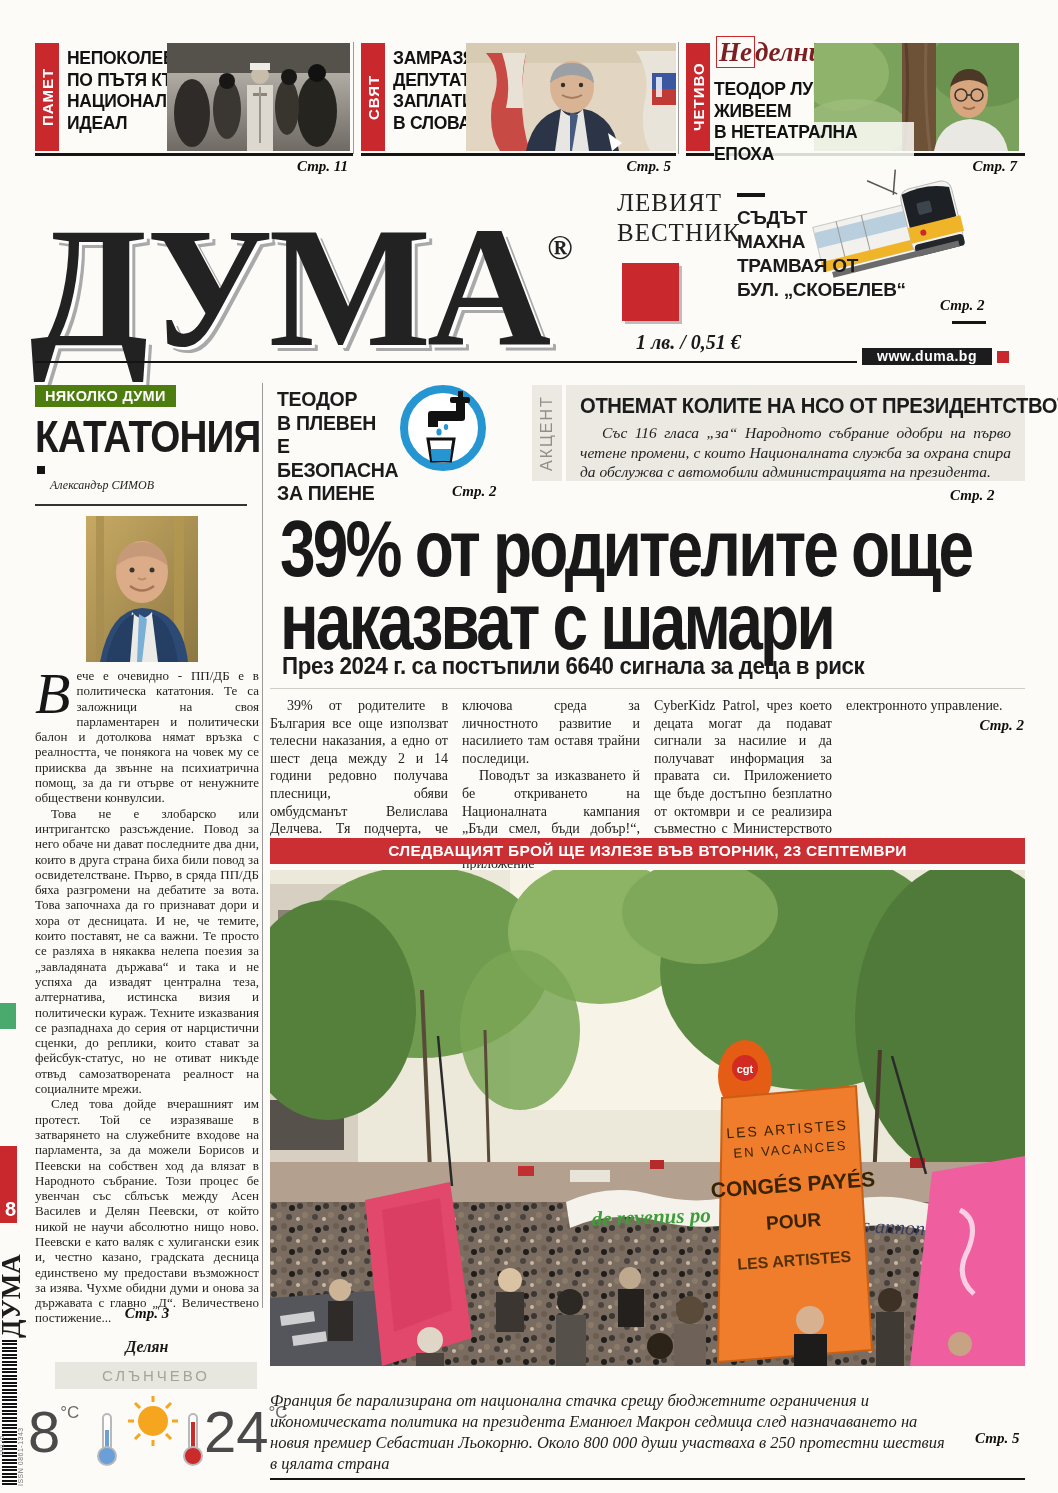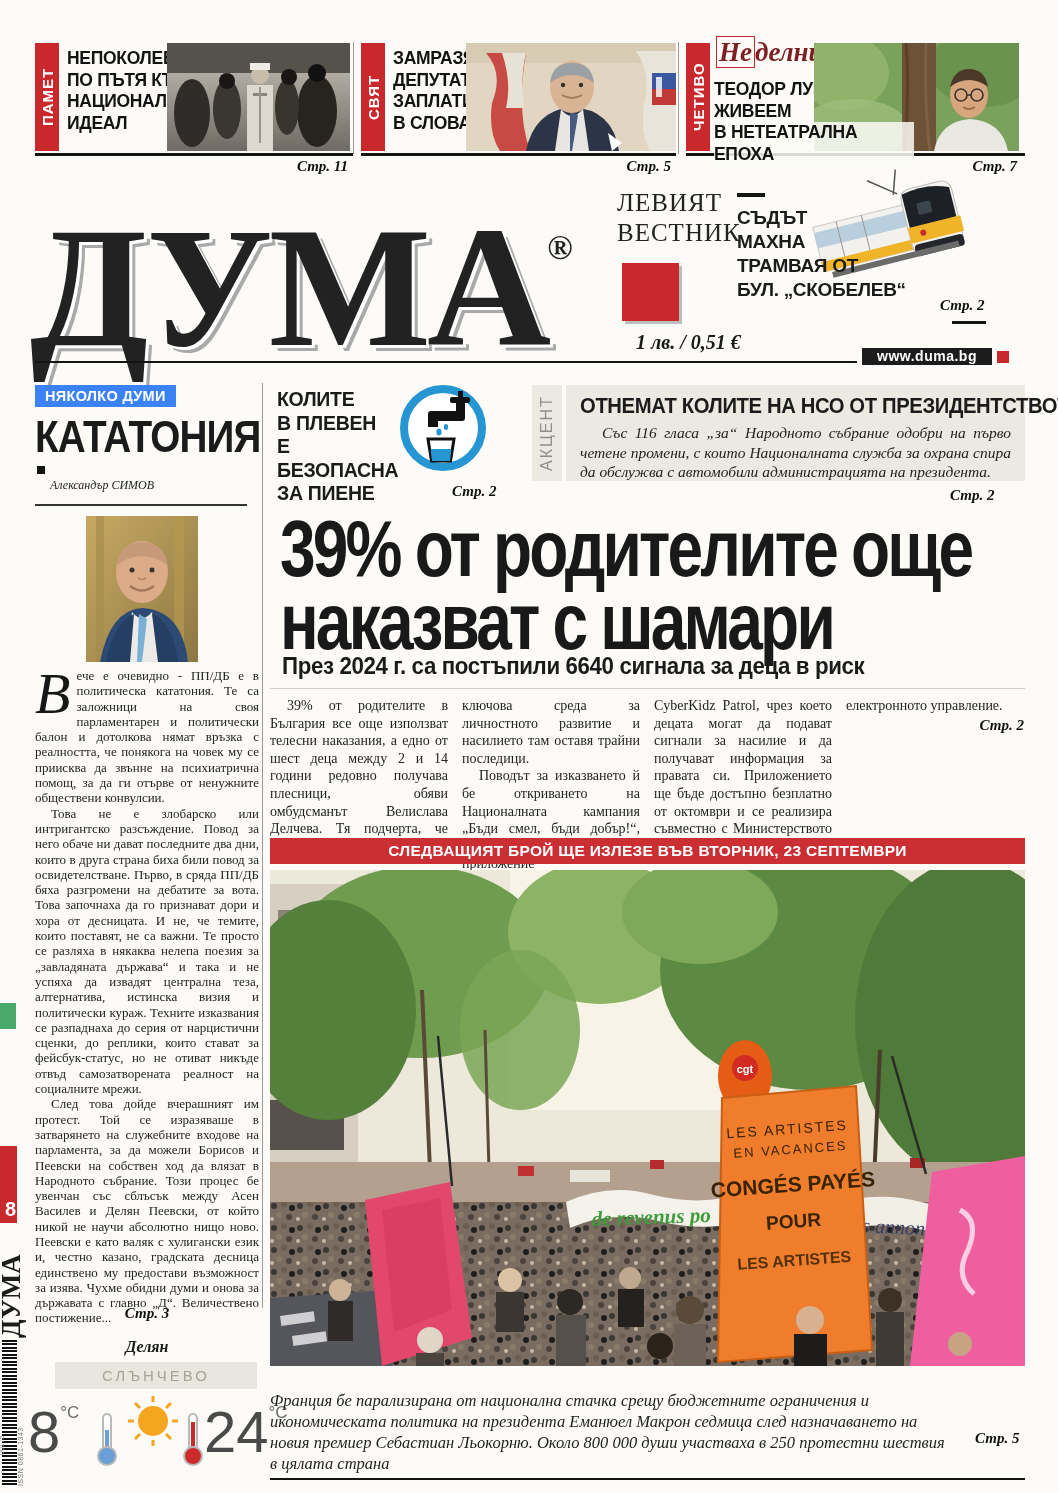--- a/index.html
+++ b/index.html
@@ -170,21 +170,21 @@
       <rect x="14" y="86" width="130" height="6" fill="#6b6b6b"></rect>
     </g>
   </svg>
   <div class="abs pageref" style="left:940px;top:297px">Стр. 2</div>
   <div class="abs rule" style="left:952px;top:321px;width:34px;height:3px"></div>
 
   <div class="abs rule" style="left:35px;top:361px;width:822px;height:2px"></div>
   <div class="abs" style="left:862px;top:348px;width:130px;height:17px;background:#1c1c1c;color:#fff;font-weight:700;font-size:14px;text-align:center;line-height:17px;letter-spacing:.5px">www.duma.bg</div>
   <div class="abs" style="left:997px;top:351px;width:12px;height:12px;background:#c9282d"></div>
 
-  <div class="abs" style="left:35px;top:385px;background:#3b82f6;color:#fff;font-weight:700;font-size:14.5px;padding:3px 10px;letter-spacing:.3px">НЯКОЛКО ДУМИ</div>
+  <div class="abs" style="left:35px;top:385px;background:#4d7c0f;color:#fff;font-weight:700;font-size:14.5px;padding:3px 10px;letter-spacing:.3px">НЯКОЛКО ДУМИ</div>
   <div class="abs" style="left:35px;top:412px"><span class="cond" style="font-weight:700;font-size:44px;letter-spacing:-1px;transform:scaleX(.88)">КАТАТОНИЯ</span></div>
   <div class="abs" style="left:37px;top:466px;width:8px;height:8px;background:#141414"></div>
   <div class="abs serif i" style="left:50px;top:478px;font-size:12px;color:#222">Александър СИМОВ</div>
   <div class="abs" style="left:35px;top:504px;width:212px;height:1.5px;background:#333"></div>
 
   <svg class="abs" style="left:86px;top:516px" width="112" height="146">
     <defs>
         <linearGradient id="g2" x1="0" y1="0" x2="1" y2="1">
           <stop offset="0" stop-color="#c7a963"></stop>
           <stop offset="1" stop-color="#8d7842"></stop>
@@ -246,21 +246,21 @@
     <div style="position:absolute;bottom:2px;right:1px;color:#fff;font-weight:700;font-size:20px">8</div>
   </div>
   <div class="abs vert-bt serif" style="left:-4px;top:1228px;height:110px;font-size:27px;font-weight:700;color:#1d1d1d">ДУМА</div>
   <div class="abs barcode" style="left:2px;top:1340px;width:15px;height:146px"></div>
   <div class="abs vert-bt" style="left:17px;top:1340px;height:146px;font-size:7px;color:#777;letter-spacing:.5px">ISSN 0861-1343</div>
   <div class="abs vert-bt" style="left:-2px;top:1395px;height:60px;font-size:7px;color:#888">00175</div>
 
   <div class="abs" style="left:262px;top:383px;width:1px;height:925px;background:#9a9a9a"></div>
 
   <div class="abs" style="left:277px;top:388px;width:135px;font-weight:700;font-size:19.5px;line-height:23.5px;letter-spacing:-0.3px">
-    <div>КОЛИТЕ</div>
+    <div>ТЕОДОР</div>
     <div>В ПЛЕВЕН</div>
     <div>Е БЕЗОПАСНА</div>
     <div>ЗА ПИЕНЕ</div>
   </div>
   <svg class="abs" style="left:398px;top:383px" width="90" height="90">
     <circle cx="45" cy="45" r="39" fill="#fff" stroke="#2596d1" stroke-width="8"></circle>
     <rect x="52" y="14" width="20" height="6" rx="2" fill="#111"></rect>
     <rect x="60" y="8" width="5" height="8" fill="#111"></rect>
     <rect x="58" y="20" width="9" height="12" fill="#111"></rect>
     <rect x="30" y="28" width="37" height="10" rx="3" fill="#111"></rect>

